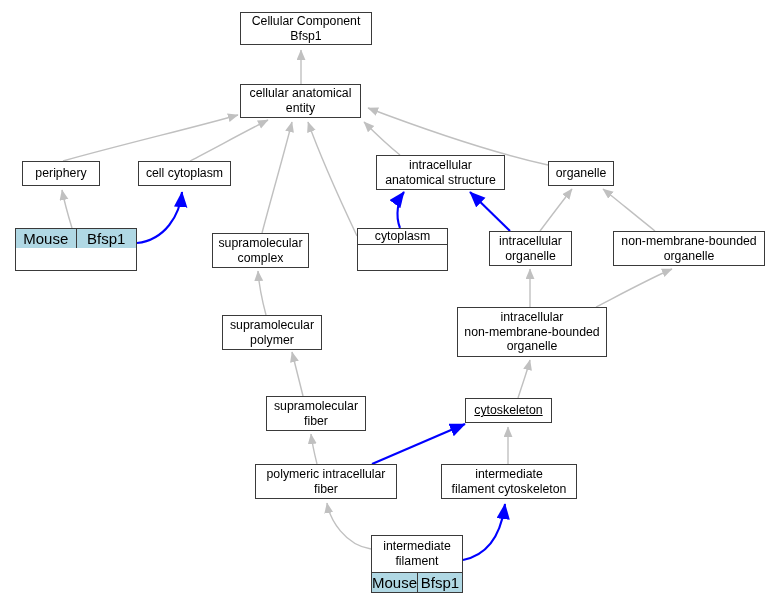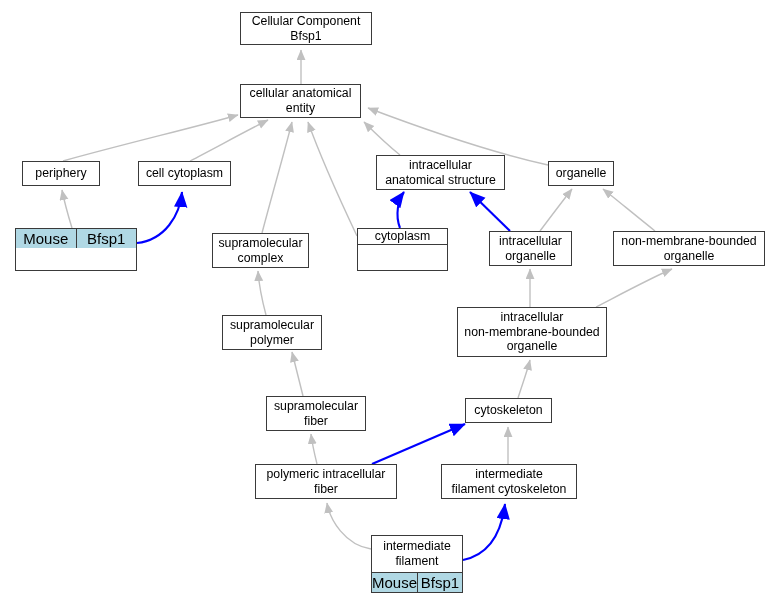--- a/index.html
+++ b/index.html
@@ -160,21 +160,21 @@
       </div>
       <div class="node" style="left: 457px; top: 307px; width: 150px; height: 50px;">
         <div class="label">intracellular
 non-membrane-bounded
 organelle</div>
       </div>
       <div class="node" style="left: 266px; top: 396px; width: 100px; height: 35px;">
         <div class="label">supramolecular
 fiber</div>
       </div>
-      <div class="node" style="left: 465px; top: 398px; width: 87px; height: 25px;">
+      <div class="node" style="left: 465px; top: 398px; width: 87px; height: 25px; text-decoration: underline;">
         <div class="label">cytoskeleton</div>
       </div>
       <div class="node" style="left: 255px; top: 464px; width: 142px; height: 35px;">
         <div class="label">polymeric intracellular
 fiber</div>
       </div>
       <div class="node" style="left: 441px; top: 464px; width: 136px; height: 35px;">
         <div class="label">intermediate
 filament cytoskeleton</div>
       </div>

